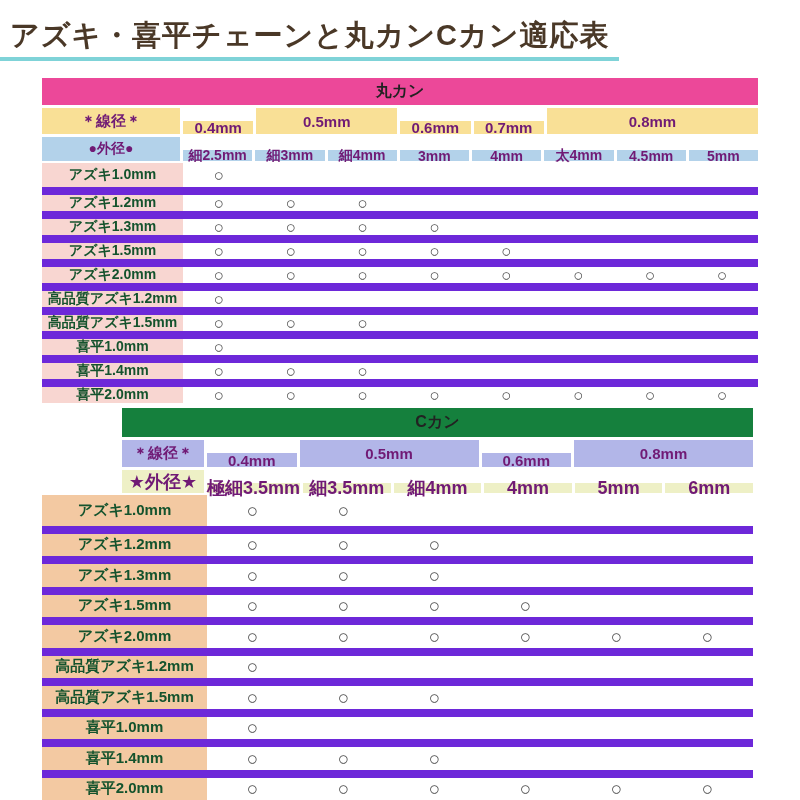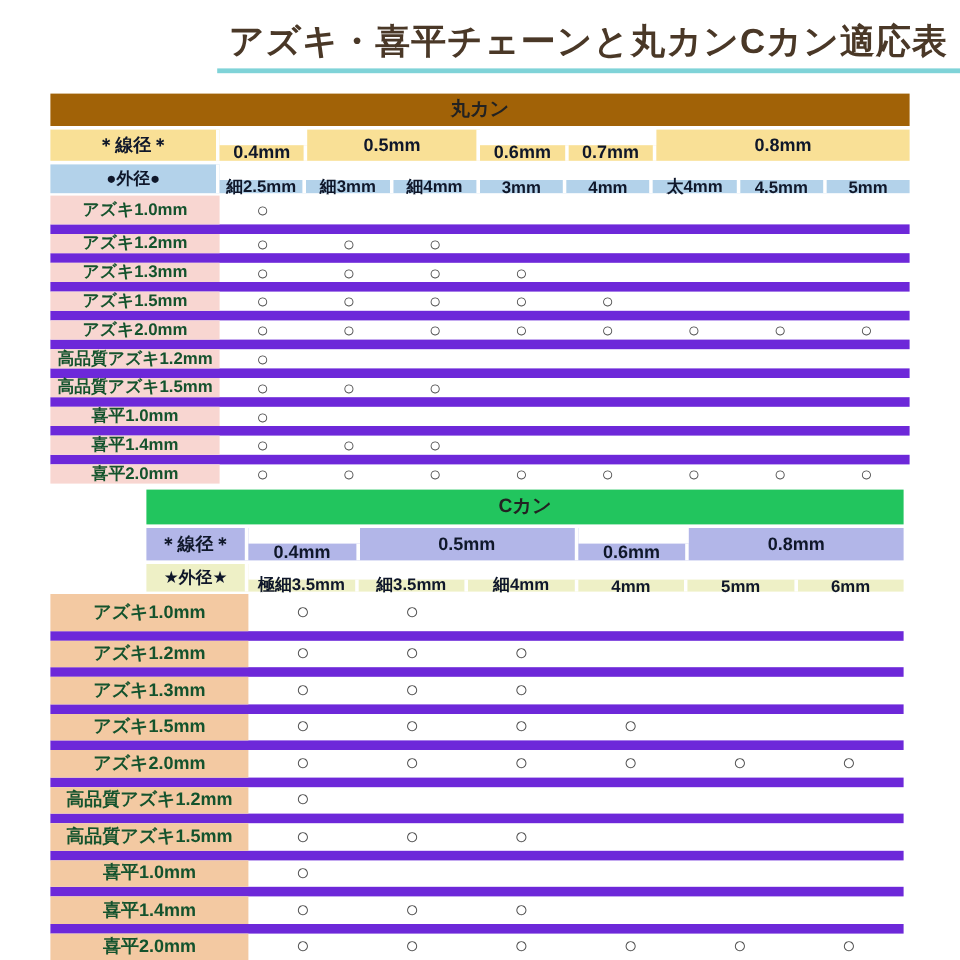--- a/index.html
+++ b/index.html
@@ -2,66 +2,66 @@
 <html><head>
 <meta charset="utf-8">
 <style>
   html,body{margin:0;padding:0;}
   body{
     width:800px;height:800px;background:#ffffff;overflow:hidden;
     font-family:"Liberation Sans","DejaVu Sans",sans-serif;
     font-weight:bold;color:#2e2e2e;
   }
   
-  .title-wrap{text-align:right;margin-top:16px;height:46px;}
+  .title-wrap{text-align:left;margin-top:16px;height:46px;}
   .page-title{
     display:inline-block;font-size:29px;letter-spacing:1px;color:#4a3827;
     border-bottom:4px solid #7fd3d8;padding:0 10px 3px 10px;line-height:38px;
   }
   
   .tbl{position:relative;}
   .tbl-title{
     display:flex;align-items:center;justify-content:center;
     font-size:16px;color:#222;margin-bottom:3px;
   }
   .hrow{display:flex;margin-bottom:3px;}
   .hcell{
     display:flex;align-items:center;justify-content:center;
     box-sizing:border-box;border-right:3px solid #ffffff;
-    font-size:15px;color:#0f172a;white-space:nowrap;
+    font-size:15px;color:#701a75;white-space:nowrap;
   }
   .hcell:last-child{border-right:none;}
   .sp1{flex:1 1 0;margin-top:13px;} .sp2{flex:2 1 0;} .sp3{flex:3 1 0;}
   .drow{display:flex;box-sizing:border-box;}
   .drow + .drow{border-top:8px solid #6d28d9;}
   .rlabel{
     display:flex;align-items:center;justify-content:center;
     box-sizing:border-box;font-size:14px;color:#14532d;white-space:nowrap;
   }
   .cells{flex:1 1 0;display:flex;}
   .cell{flex:1 1 0;display:flex;align-items:center;justify-content:center;}
   .circle{font-size:17px;line-height:1;color:#4e4e4e;font-weight:normal;}
   
   .t1{margin:16px 0 0 42px;width:716px;}
-  .t1 .tbl-title{height:27px;background:#a16207;}
+  .t1 .tbl-title{height:27px;background:#ec4899;}
   .t1 .hrow-wire{height:26px;}
   .t1 .hrow-wire .hcell{background:#f9e096;}
   .t1 .hrow-od{height:24px;margin-bottom:2px;}
   .t1 .hrow-od .hcell{background:#b3d2ea;font-size:14px;}
   .t1 .hlabel{width:141px;flex:none;}
   .t1 .drow{height:24px;}
   .t1 .rlabel{width:141px;background:#f8d6d1;}
   
   .t2{margin:5px 0 0 42px;width:711px;}
   .t2-head{margin-left:80px;width:631px;}
-  .t2 .tbl-title{height:29px;background:#22c55e;}
+  .t2 .tbl-title{height:29px;background:#15803d;}
   .t2 .hrow-wire{height:27px;}
   .t2 .hrow-wire .hcell{background:#b2b6e8;}
   .t2 .hrow-od{height:23px;margin-bottom:2px;}
-  .t2 .hrow-od .hcell{background:#eef0c6;font-size:14px;}
+  .t2 .hrow-od .hcell{background:#eef0c6;font-size:18px;}
   .t2 .hlabel{width:85px;flex:none;}
   .t2 .drow{height:30.5px;}
   .t2 .rlabel{width:165px;background:#f3c9a2;font-size:15px;}
   .t2 .circle{font-size:19px;}
 </style>
 </head>
 <body>
 
 <div class="title-wrap">
   <span class="page-title">アズキ・喜平チェーンと丸カンCカン適応表</span>

